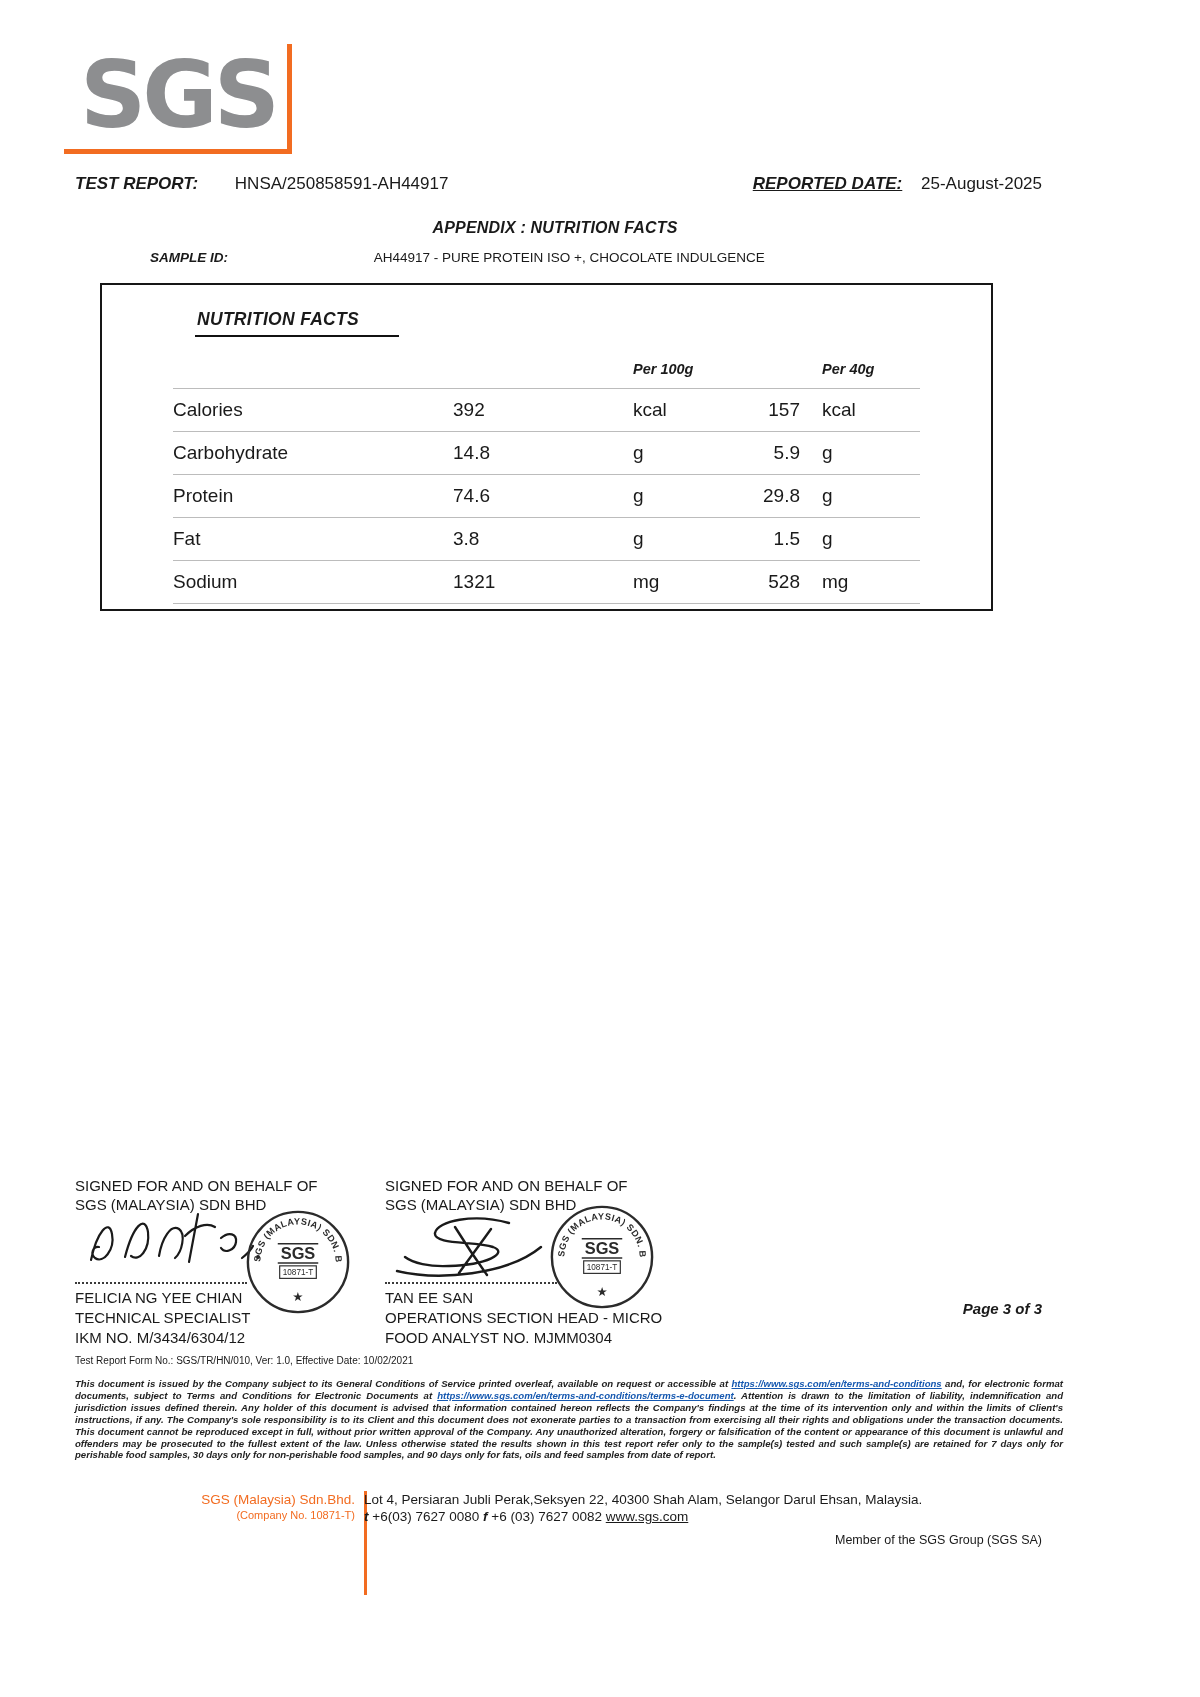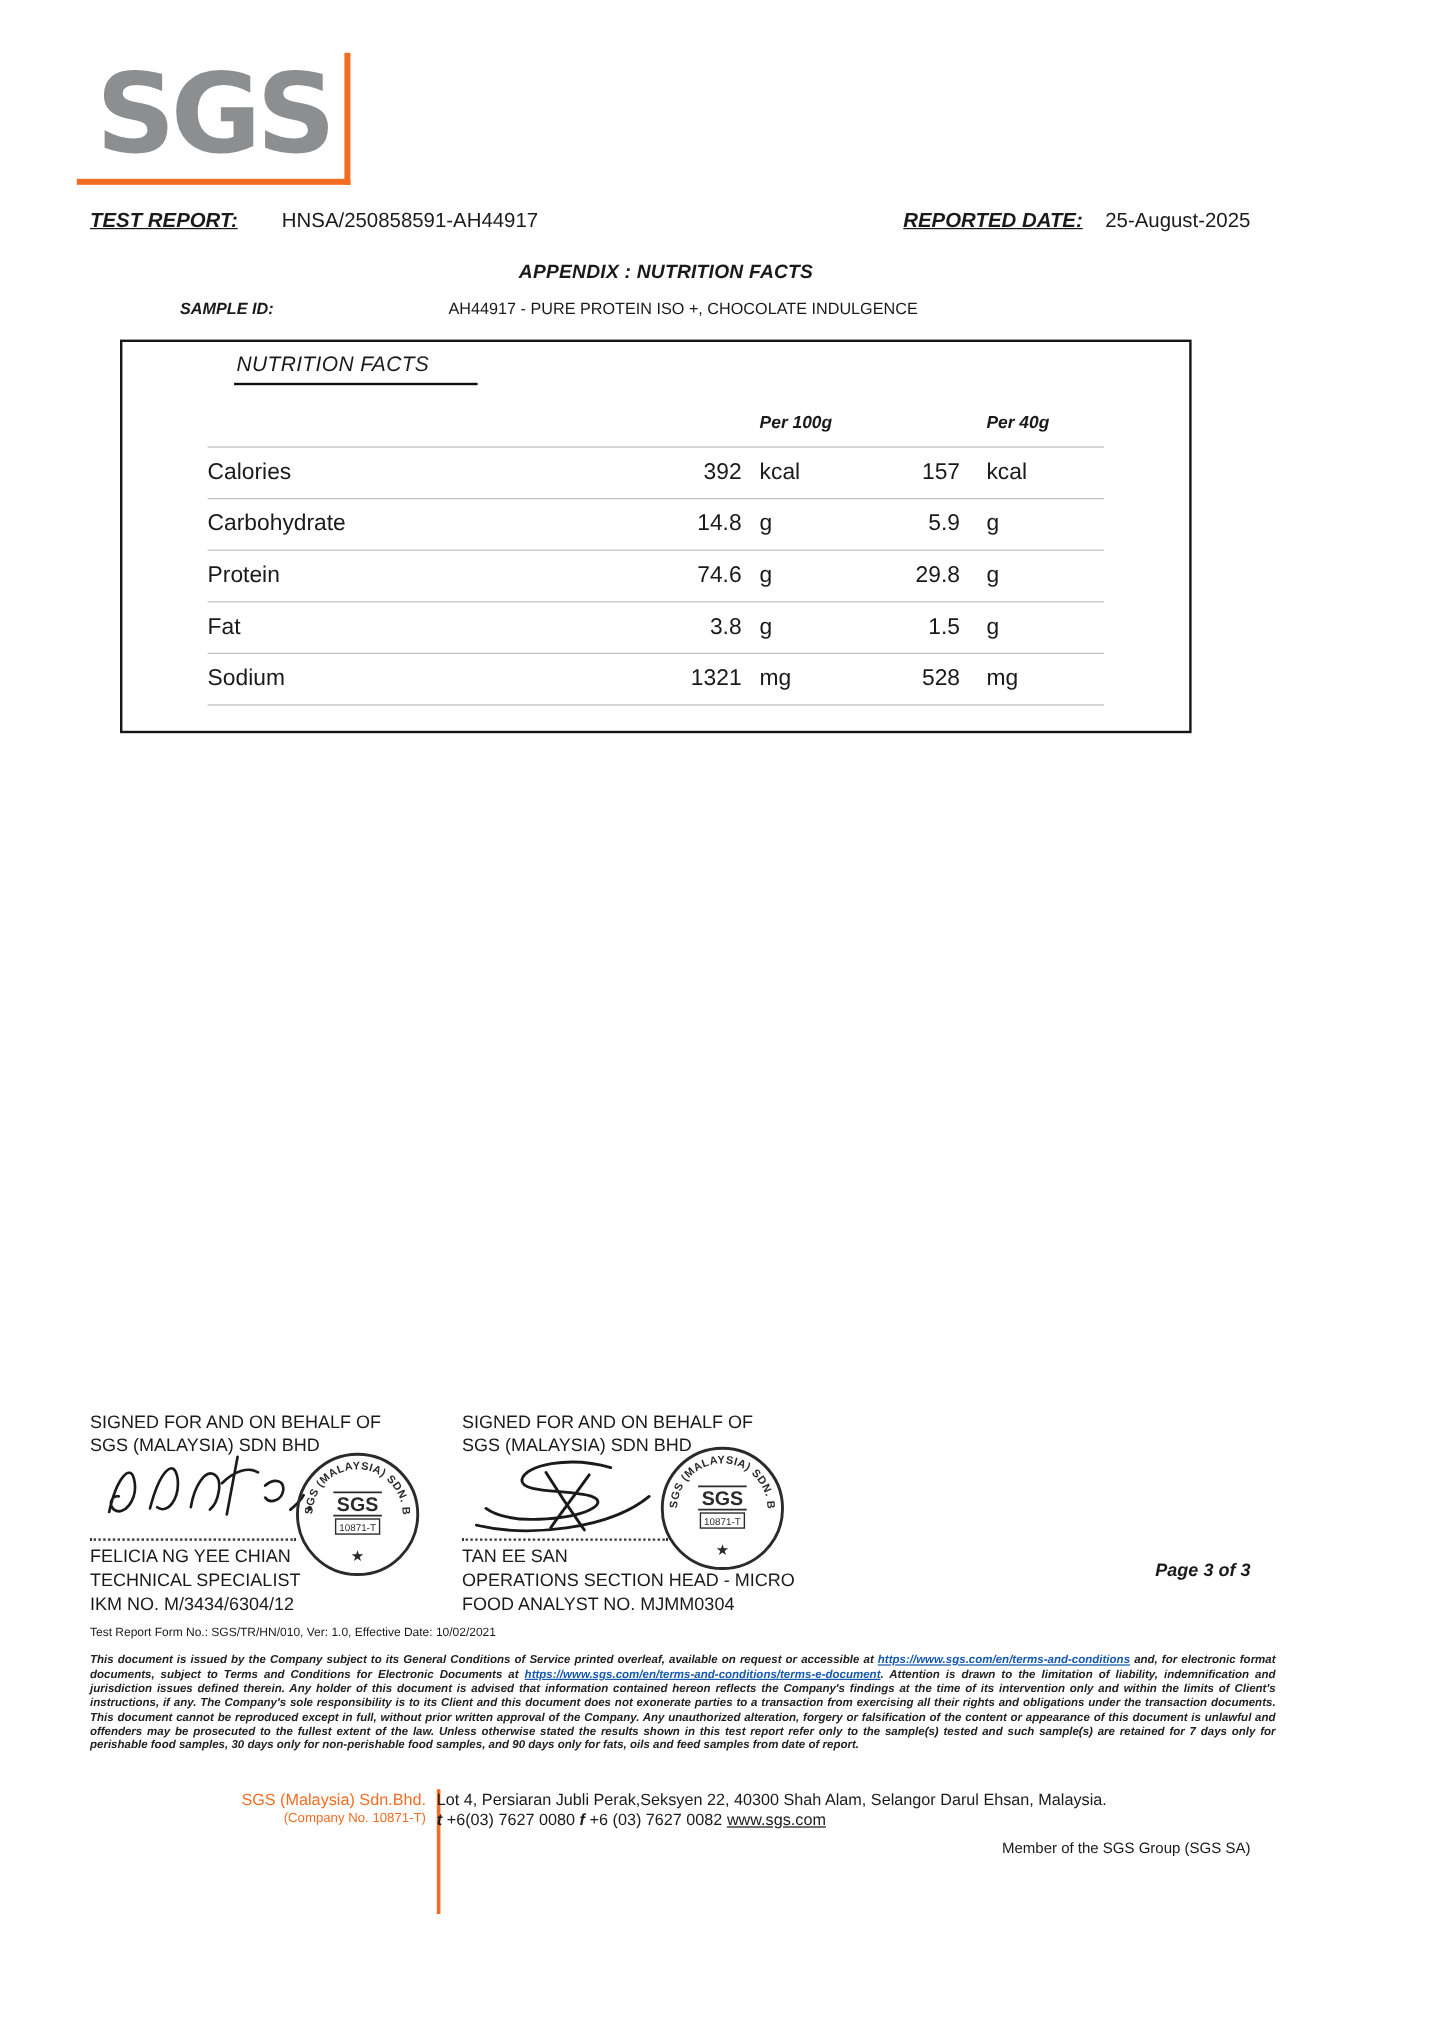--- a/index.html
+++ b/index.html
@@ -9,39 +9,39 @@
           font-family:"Liberation Sans","DejaVu Sans",sans-serif; color:var(--ink); }
 
   
   .logo { position:absolute; left:64px; top:44px; width:228px; height:110px;
           border-right:5px solid var(--orange); border-bottom:5px solid var(--orange); }
   .logo-text { font-family:"DejaVu Sans",sans-serif; font-weight:bold; font-size:92px; line-height:104px;
                color:var(--logo-gray); letter-spacing:-4px; padding-left:16px; }
 
   
   .report-left { position:absolute; left:75px; top:174px; font-size:17px; white-space:nowrap; }
-  .report-label { font-weight:bold; font-style:italic; margin-right:32px;text-decoration:underline; }
+  .report-label { font-weight:bold; font-style:italic; margin-right:32px; }
   .report-right { position:absolute; right:158px; top:174px; font-size:17px; white-space:nowrap; }
   .reported-date-label { font-weight:bold; font-style:italic; text-decoration:underline; margin-right:14px; }
 
   .appendix-title { position:absolute; left:0; top:219px; width:1110px; text-align:center;
                     font-weight:bold; font-style:italic; font-size:16px; letter-spacing:.2px; }
   .sample-row { position:absolute; left:150px; top:250px; font-size:13.5px; white-space:nowrap; }
   .sample-label { font-weight:bold; font-style:italic; }
   .sample-value { margin-left:142px; }
 
   
   .nf-box { position:absolute; left:100px; top:283px; width:893px; height:328px; border:2px solid #161616; }
-  .nf-title { display:inline-block; margin:8px 0 0 93px; font-size:17.5px; font-weight:normal; font-style:italic;
+  .nf-title { display:inline-block; margin:24px 0 0 93px; font-size:17.5px; font-weight:bold; font-style:italic;
               border-bottom:2px solid #111; padding:0 40px 5px 2px; letter-spacing:.3px; }
   .nf-table { margin:12px 71px 0 71px; }
   .nf-row { display:flex; align-items:center; height:43px; border-bottom:1px solid var(--gray-line); font-size:19px; }
   .nf-row.nf-header { height:40px; font-weight:bold; font-style:italic; font-size:14.5px; }
   .c-label { width:280px; }
-  .c-v100  { width:165px; text-align:right; }
+  .c-v100  { width:165px; text-align:left; }
   .c-u100  { width:100px; padding-left:15px; }
   .c-v40   { width:82px;  text-align:right; }
   .c-u40   { flex:1; padding-left:22px; }
 
   
   .sig-block { position:absolute; top:1176px; width:330px; }
   .sig-left  { left:75px; }
   .sig-right { left:385px; }
   .sig-head  { font-size:15px; line-height:19px; }
   .sig-area  { position:relative; height:68px; }

